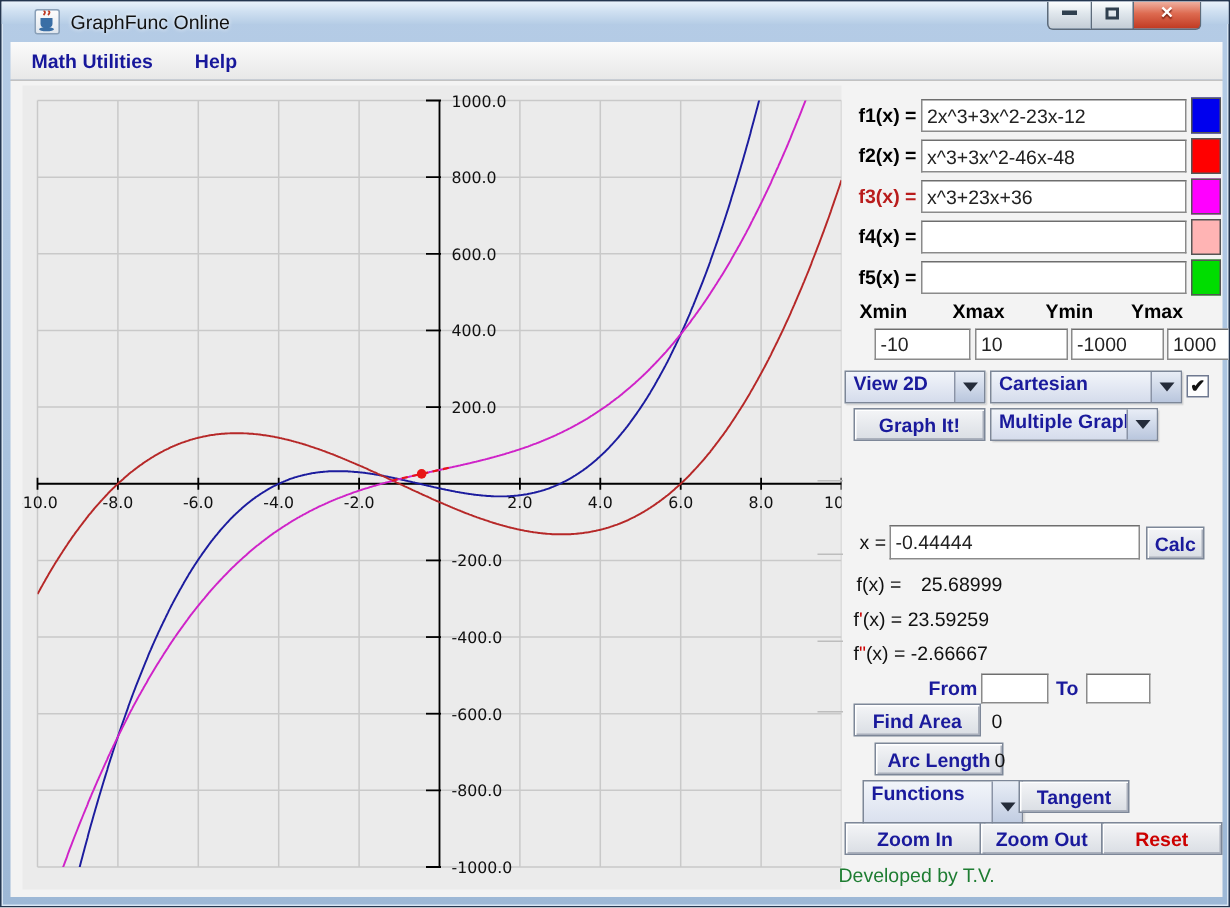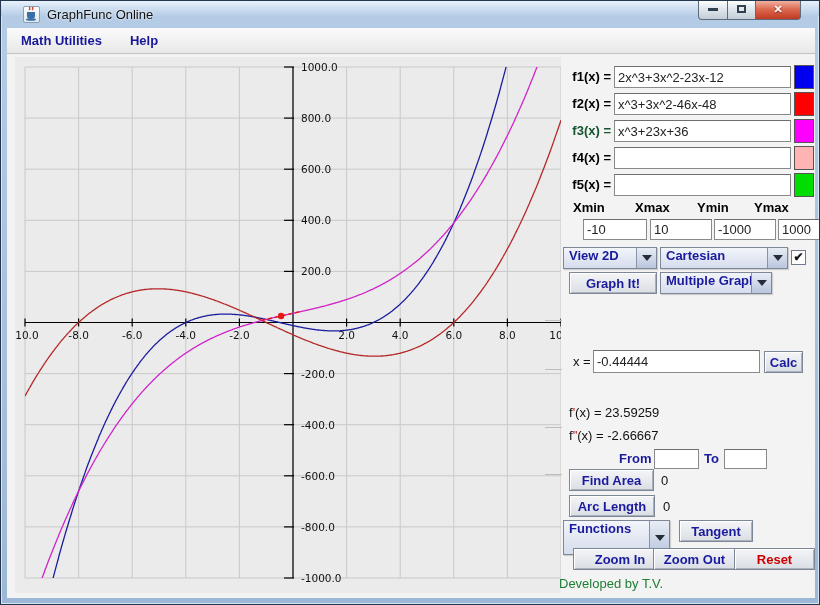--- a/index.html
+++ b/index.html
@@ -191,21 +191,21 @@
       <span class="f-label" style="color: rgb(0, 0, 0);">f1(x) =</span>
       <input class="tf f-field" value="2x^3+3x^2-23x-12" style="">
       <div class="f-swatch" style="background-color: rgb(0, 0, 238);"></div>
     </div>
     <div class="f-row" style="top:39px">
       <span class="f-label" style="color: rgb(0, 0, 0);">f2(x) =</span>
       <input class="tf f-field" value="x^3+3x^2-46x-48" style="">
       <div class="f-swatch" style="background-color: rgb(255, 0, 0);"></div>
     </div>
     <div class="f-row" style="top:66px">
-      <span class="f-label" style="color: #14532d;">f3(x) =</span>
+      <span class="f-label" style="color: #b91c1c;">f3(x) =</span>
       <input class="tf f-field" value="x^3+23x+36" style="">
       <div class="f-swatch" style="background-color: rgb(255, 0, 255);"></div>
     </div>
     <div class="f-row" style="top:93px">
       <span class="f-label" style="color: rgb(0, 0, 0);">f4(x) =</span>
       <input class="tf f-field" value="" style="">
       <div class="f-swatch" style="background-color: rgb(255, 180, 180);"></div>
     </div>
     <div class="f-row" style="top:120px">
       <span class="f-label" style="color: rgb(0, 0, 0);">f5(x) =</span>
@@ -246,52 +246,56 @@
         <span class="combo-arrow"></span>
       </div>
     </div>
 
     <div class="row" style="top:296px; height:24px;">
       <span class="val" style="position:absolute;left:10px;top:4px">x =</span>
       <input class="tf" style="position: absolute; left: 30px; width: 167px; height: 23px;" value="-0.44444">
       <button class="btn" style="position:absolute;left:201px;width:39px;height:22px;top:1px">Calc</button>
     </div>
 
+    <div class="row" style="top:328px; height:16px;">
+      <span class="val" style="position:absolute;left:8px">f(x) =</span>
+      <span class="val" style="position:absolute;left:51px">25.68999</span>
+    </div>
     <div class="row" style="top:351px; height:16px;">
       <span class="val" style="position:absolute;left:6px"><span>f</span><span class="red-text">'</span><span>(x) = </span><span>23.59259</span></span>
     </div>
     <div class="row" style="top:374px; height:16px;">
       <span class="val" style="position:absolute;left:6px"><span>f</span><span class="red-text">"</span><span>(x) = </span><span>-2.66667</span></span>
     </div>
 
     <div class="row" style="top:395px; height:21px;">
       <span class="rp-label navy" style="position:absolute;left:56px;top:2px">From</span>
       <input class="tf" style="position: absolute; left: 91px; width: 45px; height: 20px;" value="">
       <span class="rp-label navy" style="position:absolute;left:141px;top:2px">To</span>
       <input class="tf" style="position: absolute; left: 161px; width: 43px; height: 20px;" value="">
     </div>
 
     <div class="row" style="top:415px; height:23px;">
       <button class="btn" style="position:absolute;left:6px;width:85px;height:22px">Find Area</button>
       <span class="val" style="position:absolute;left:98px;top:4px">0</span>
     </div>
     <div class="row" style="top:441px; height:23px;">
-      <button class="btn" style="position:absolute;left:6px;width:86px;height:22px">Arc Length</button>
+      <button class="btn" style="position:absolute;left:20px;width:86px;height:22px">Arc Length</button>
       <span class="val" style="position:absolute;left:100px;top:4px">0</span>
     </div>
 
     <div class="row" style="top:466px; height:23px;">
-      <div class="combo" style="position:absolute;left:0;width:107px;height:35px">
+      <div class="combo" style="position:absolute;left:12px;width:107px;height:35px">
         <span class="combo-text">Functions</span>
         <span class="combo-arrow"></span>
       </div>
       <button class="btn" style="position:absolute;left:116px;width:74px;height:22px">Tangent</button>
     </div>
 
     <div class="row" style="top:494px; height:23px;">
-      <button class="btn" style="position:absolute;left:10px;width:94px;height:22px">Zoom In</button>
+      <button class="btn" style="position:absolute;left:0;width:94px;height:22px">Zoom In</button>
       <button class="btn" style="position:absolute;left:90px;width:83px;height:22px">Zoom Out</button>
       <button class="btn red-text" style="position:absolute;left:171px;width:81px;height:22px;color:#cc0000">Reset</button>
     </div>
 
     <div class="credit">Developed by T.V.</div>
   </div>
 </div>
 
 </body></html>

